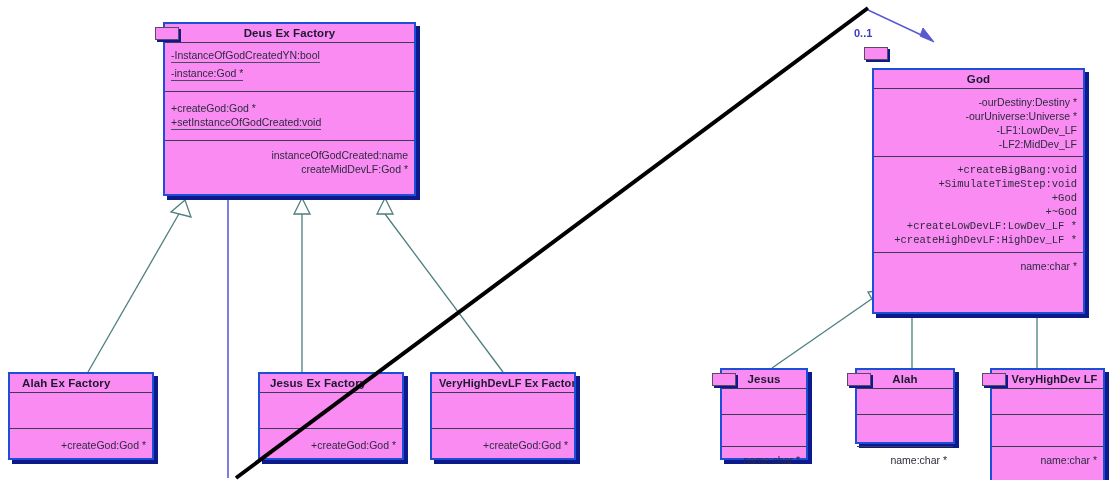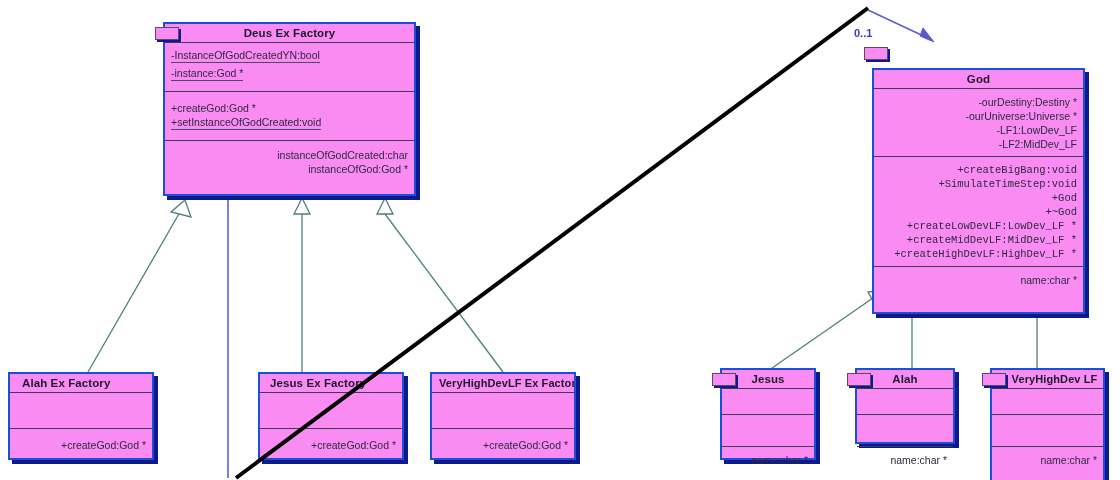--- a/index.html
+++ b/index.html
@@ -138,43 +138,42 @@
       <div><span class="uml-row under">-InstanceOfGodCreatedYN:bool</span></div>
       <div><span class="uml-row under">-instance:God *</span></div>
     </div>
 
     <div class="uml-compartment" style="padding-top:6px; padding-bottom:6px;">
       <div><span class="uml-row">+createGod:God *</span></div>
       <div><span class="uml-row under">+setInstanceOfGodCreated:void</span></div>
     </div>
 
     <div class="uml-compartment" style="padding-top:7px; padding-bottom:6px; padding-left:10px;">
-      <div class="uml-row">instanceOfGodCreated:char</div>
-      <div class="uml-row">instanceOfGod:God *</div>
+      <div class="uml-row">instanceOfGodCreated:name</div>
+      <div class="uml-row">createMidDevLF:God *</div>
     </div>
   </div>
 
   <div class="class-tab" style="left:864px; top:47px;"></div>
   <div class="uml-class" style="left:872px; top:42px; width:213px; height:246px;margin-top:26px;">
     <div class="uml-title">God</div>
 
     <div class="uml-compartment" style="padding-top:6px; padding-bottom:5px; padding-left:13px;">
       <div class="uml-row">-ourDestiny:Destiny *</div>
       <div class="uml-row">-ourUniverse:Universe *</div>
       <div class="uml-row">-LF1:LowDev_LF</div>
       <div class="uml-row">-LF2:MidDev_LF</div>
     </div>
 
     <div class="uml-compartment" style="padding-top:6px; padding-bottom:5px; padding-left:13px;font-family:Liberation Mono, monospace;">
       <div class="uml-row">+createBigBang:void</div>
       <div class="uml-row">+SimulateTimeStep:void</div>
       <div class="uml-row">+God</div>
       <div class="uml-row">+~God</div>
       <div class="uml-row">+createLowDevLF:LowDev_LF *</div>
-      <div class="uml-row">+createMidDevLF:MidDev_LF *</div>
       <div class="uml-row">+createHighDevLF:HighDev_LF *</div>
     </div>
 
     <div class="uml-compartment" style="padding-top:6px; padding-bottom:6px; padding-left:16px;">
       <div class="uml-row">name:char *</div>
     </div>
   </div>
 
   <div class="uml-class" style="left:8px; top:372px; width:146px; height:88px;">
     <div class="uml-title" style="text-align:left; padding-left:12px;">Alah Ex Factory</div>
@@ -194,21 +193,21 @@
 
   <div class="uml-class" style="left:430px; top:372px; width:146px; height:88px;">
     <div class="uml-title" style="text-align:left; padding-left:7px; font-size:11px;">VeryHighDevLF Ex Factory</div>
     <div class="uml-compartment empty" style="height:29px;"></div>
     <div class="uml-compartment" style="padding-top:9px; padding-left:10px;">
       <div class="uml-row">+createGod:God *</div>
     </div>
   </div>
 
   <div class="class-tab" style="left:712px; top:373px;"></div>
-  <div class="uml-class" style="left:720px; top:368px; width:96px; height:92px;">
+  <div class="uml-class" style="left:720px; top:368px; width:88px; height:92px;">
     <div class="uml-title">Jesus</div>
     <div class="uml-compartment empty" style="height:19px;"></div>
     <div class="uml-compartment empty" style="height:25px;"></div>
     <div class="uml-compartment" style="padding-top:6px; padding-left:12px;">
       <div class="uml-row">name:char *</div>
     </div>
   </div>
 
   <div class="class-tab" style="left:847px; top:373px;"></div>
   <div class="uml-class" style="left:855px; top:368px; width:100px; height:76px;">

